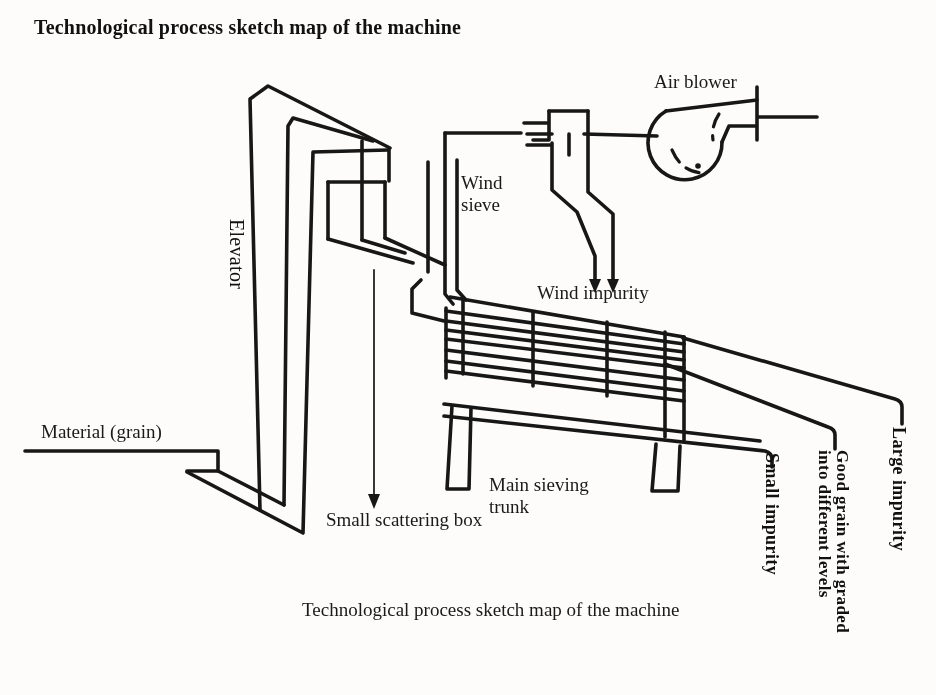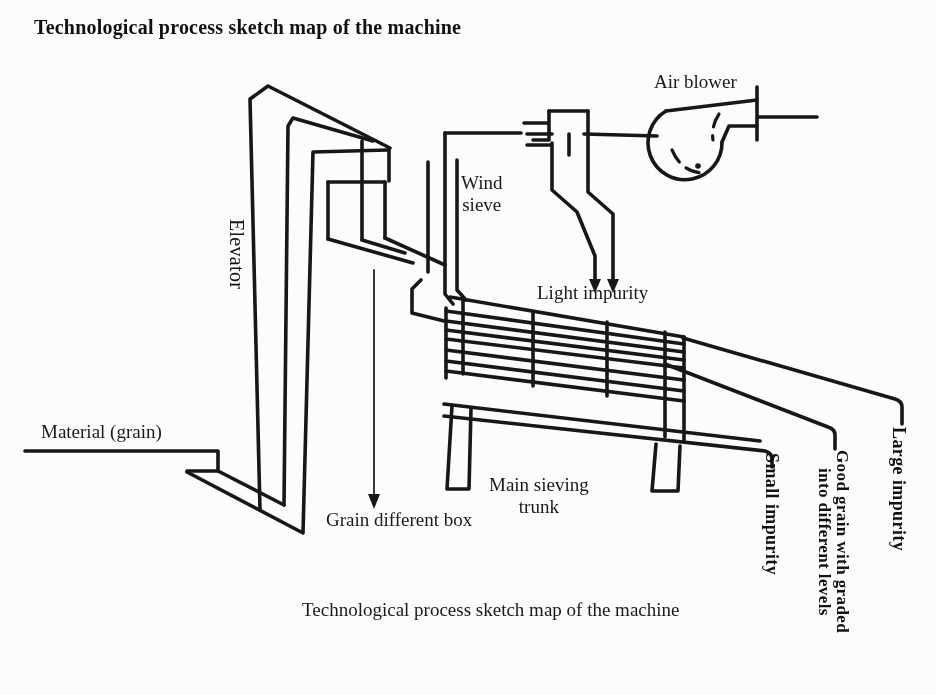--- a/index.html
+++ b/index.html
@@ -4,21 +4,21 @@
 <style>
   html,body{margin:0;padding:0;}
   body{
     width:936px;height:695px;
     background:#fdfcfb;
     font-family:"Liberation Serif","DejaVu Serif",serif;
     color:#1a1a1a;
     position:relative;
     overflow:hidden;
   }
-  .stage{position:absolute;left:0;top:0;width:936px;height:695px;text-align:center;}
+  .stage{position:absolute;left:0;top:0;width:936px;height:695px;}
   .lbl{
     position:absolute;
     font-size:19px;
     line-height:1.15;
     white-space:pre-line;
     color:#1a1a1a;
   }
   .title{
     position:absolute;left:34px;top:16px;
     font-size:20px;font-weight:bold;letter-spacing:.2px;
@@ -142,24 +142,24 @@
     <g>
       <path class="thin" d="M 374,270 L 374,496"></path>
       <polygon class="fillb" points="368,494 380,494 374,509"></polygon>
     </g>
   </svg>
 
   <div class="lbl" style="left:654px;top:71px;">Air blower</div>
   <div class="lbl" style="left:461px;top:172px;">Wind
 sieve</div>
   <div class="vlabel plain" style="left:226px;top:219px;">Elevator</div>
-  <div class="lbl" style="left:537px;top:282px;">Light impurity</div>
+  <div class="lbl" style="left:537px;top:282px;">Wind impurity</div>
   <div class="lbl" style="left:41px;top:421px;">Material (grain)</div>
   <div class="lbl" style="left:489px;top:474px;">Main sieving
 trunk</div>
-  <div class="lbl" style="left:326px;top:509px;">Grain different box</div>
+  <div class="lbl" style="left:326px;top:509px;">Small scattering box</div>
   <div class="vlabel" style="left:761px;top:453px;">Small impurity</div>
   <div class="vlabel" style="left:814px;top:450px;font-size:17px;">Good grain with graded
 into different levels</div>
   <div class="vlabel" style="left:888px;top:427px;">Large impurity</div>
 
   <div class="caption">Technological process sketch map of the machine</div>
 </div>
 
 </body></html>

